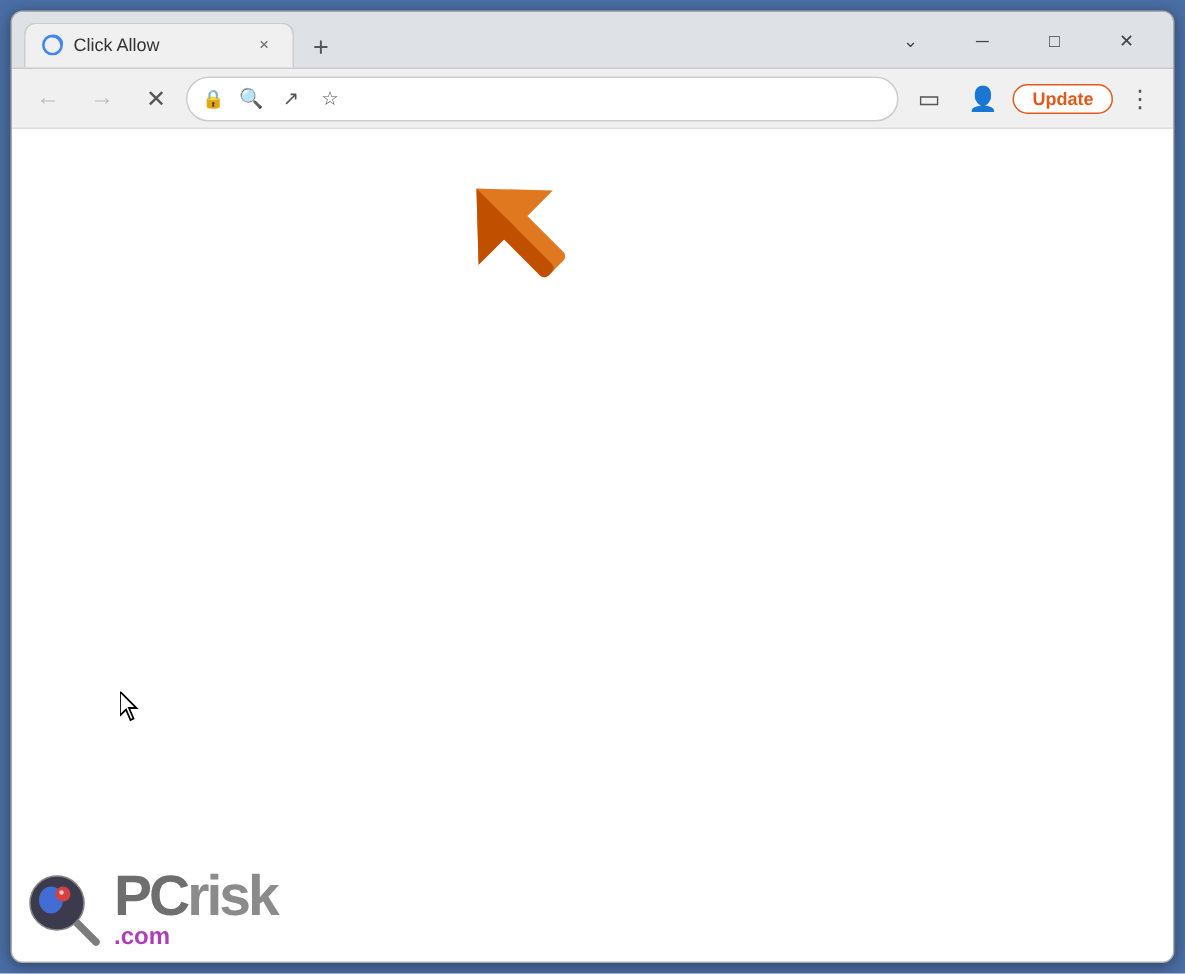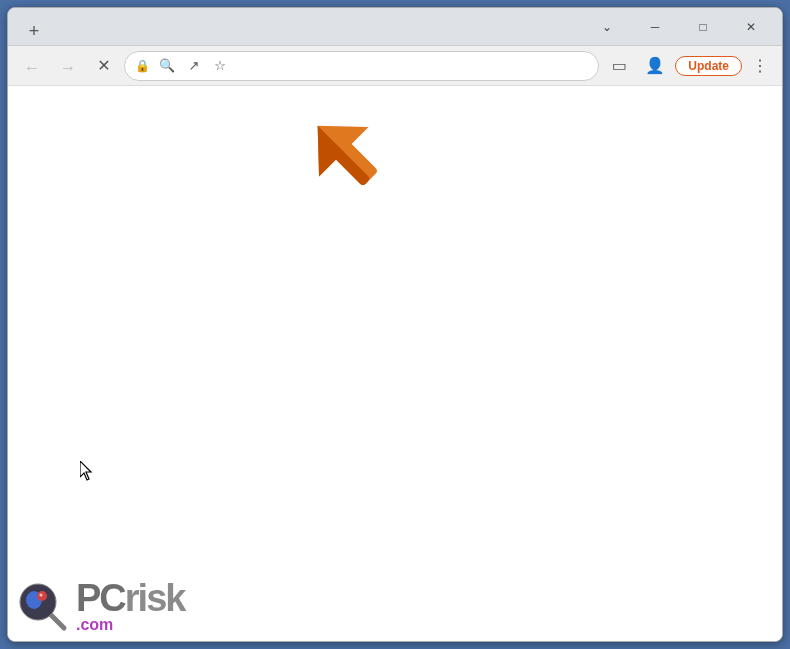--- a/index.html
+++ b/index.html
@@ -279,20 +279,31 @@
       pointer-events: none;
     }
   </style>
 </head>
 <body>
 
 <div class="browser-window">
 
   <div class="title-bar">
     <div class="tab-area">
+      <div class="tab-active">
+        <div class="tab-favicon">
+
+          <svg viewBox="0 0 16 16" xmlns="http://www.w3.org/2000/svg">
+            <circle cx="8" cy="8" r="7" fill="none" stroke="#4285f4" stroke-width="2"></circle>
+            <path d="M8 1 A7 7 0 0 1 15 8" fill="none" stroke="#4285f4" stroke-width="2.5"></path>
+          </svg>
+        </div>
+        <span class="tab-title">Click Allow</span>
+        <div class="tab-close">×</div>
+      </div>
       <div class="new-tab-btn">+</div>
     </div>
     <div class="window-controls">
       <div class="win-btn">⌄</div>
       <div class="win-btn">─</div>
       <div class="win-btn">□</div>
       <div class="win-btn close">✕</div>
     </div>
   </div>
 

